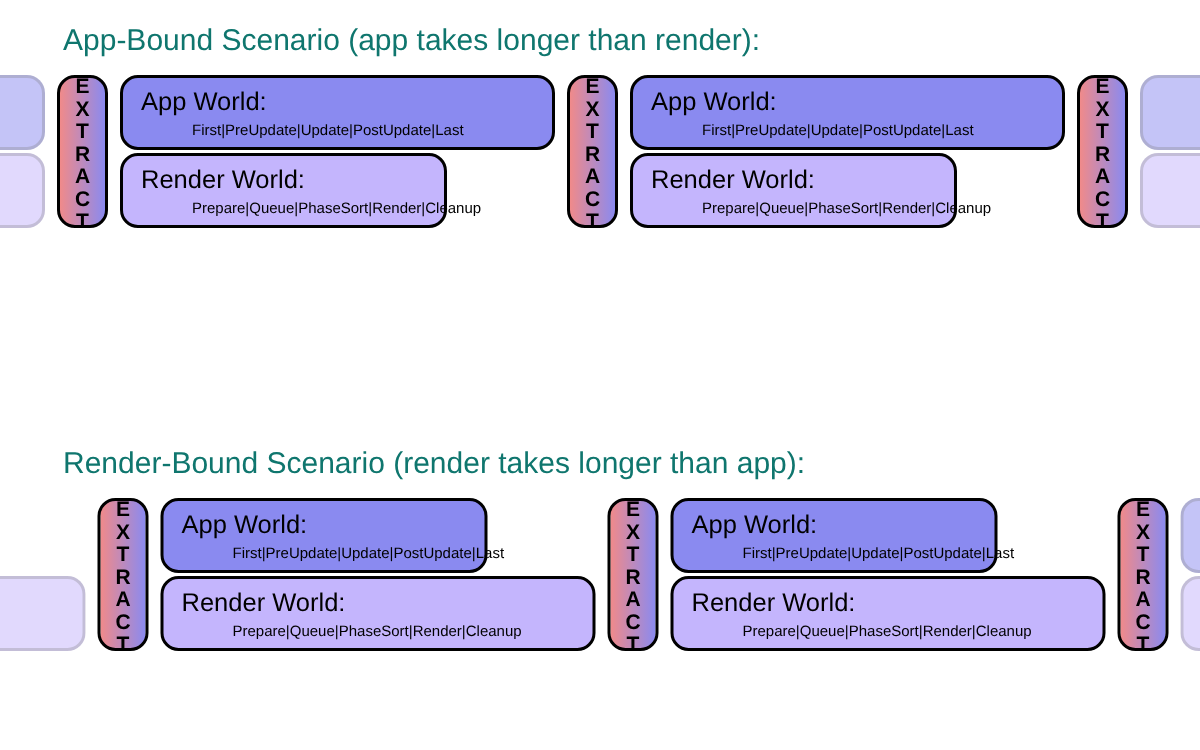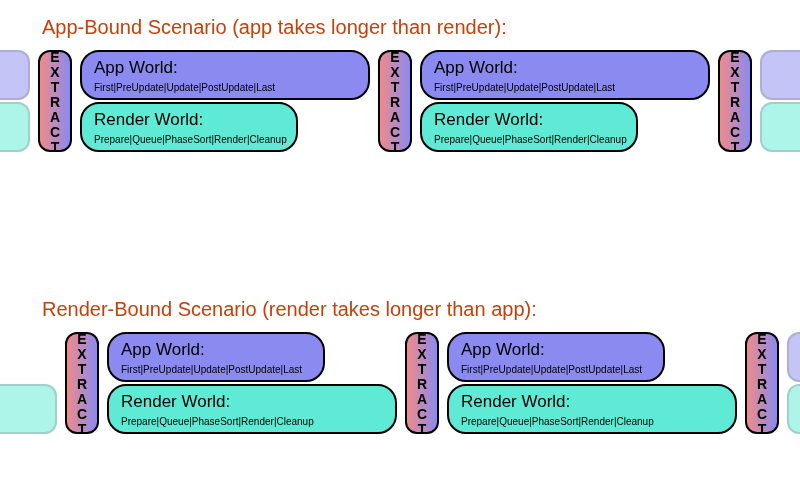--- a/index.html
+++ b/index.html
@@ -7,21 +7,21 @@
     width: 800px;
     height: 500px;
     background: #fff;
     font-family: Arial, Helvetica, sans-serif;
     position: relative;
     overflow: hidden;
   }
   .scenario-title {
     font-size: 20px;
     font-weight: 400;
-    color: #c2410c;
+    color: #0f766e;
     position: absolute;
   }
   .block {
     position: absolute;
     border: 2px solid #000;
     border-radius: 12px;
   }
   .extract {
     background: linear-gradient(to right, #f08a8a 0%, #8a8af0 100%);
     width: 34px;
@@ -31,36 +31,36 @@
   }
   .extract span {
     writing-mode: vertical-rl;
     text-orientation: upright;
     font-weight: 700;
     font-size: 14px;
     letter-spacing: -1px;
   }
   .world {
     padding: 6px 10px 6px 12px;
-    border-radius: 19px;
   }
   .world-title {
     font-size: 17px;
     font-weight: 400;
   }
   .world-phases {
     font-size: 10px;
     font-weight: 400;
     margin-top: 4px;
+    margin-left: 34px;
   }
   .app-world {
     background: #8a8af0;
   }
   .render-world {
-    background: #5eead4;
+    background: #c4b5fd;
   }
   .faded {
     opacity: 0.5;
     border-color: rgba(0,0,0,0.3);
   }
 </style>
 </head>
 <body>
 
 <div class="scenario-title" style="left:42px; top:16px;">App-Bound Scenario (app takes longer than render):</div>

